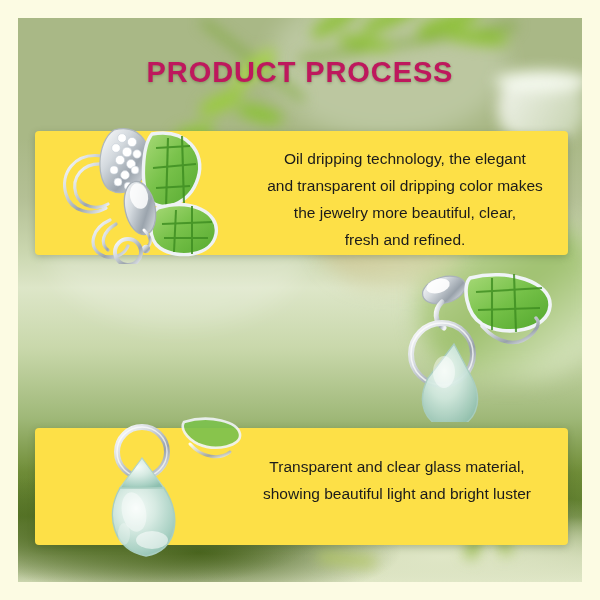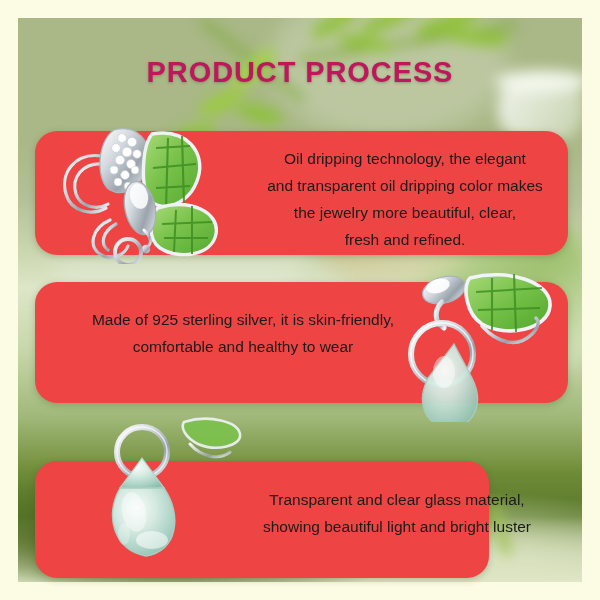--- a/index.html
+++ b/index.html
@@ -73,27 +73,27 @@
     font-size:29px;
     font-weight:bold;
     letter-spacing:.9px;
     text-shadow:0 1px 3px rgba(80,100,50,.45);
     white-space:nowrap;
   }
 
   
   .card{
     position:absolute;
-    background:#ef4444;
-    border-radius:22px;
+    background:#fde047;
+    border-radius:4px;
     box-shadow:0 2px 7px rgba(60,80,35,.28);
   }
   #card1{left:35px;top:131px;width:533px;height:124px;}
   #card2{left:35px;top:282px;width:533px;height:121px;}
-  #card3{left:35px;top:428px;width:454px;height:117px;margin-top:33px;}
+  #card3{left:35px;top:428px;width:533px;height:117px;}
 
   .card-text{
     position:absolute;
     color:#1b1b1b;
     font-size:15.5px;
     line-height:27px;
     text-align:center;
     white-space:pre-line;
   }
   #t1{left:200px;top:14px;width:340px;}
@@ -222,24 +222,20 @@
     <ellipse cx="99" cy="84" rx="9" ry="13" fill="#ffffff" opacity=".85" transform="rotate(-12 99 84)"></ellipse>
 
     <g stroke="url(#silv)" stroke-width="3" fill="none" stroke-linecap="round">
       <path d="M104 118 C 112 126, 112 132, 106 136"></path>
     </g>
     <circle cx="106" cy="137" r="4.2" fill="url(#silv)"></circle>
 
     <circle cx="88" cy="140" r="13" fill="none" stroke="url(#silv)" stroke-width="4"></circle>
   </svg>
 
-  <div class="card" id="card2">
-    <div class="card-text" id="t2">Made of 925 sterling silver, it is skin-friendly,
-comfortable and healthy to wear</div>
-  </div>
 
   <svg class="art" id="art2" viewBox="0 0 180 156">
     <defs>
       <linearGradient id="wingG2" x1="0" y1="0" x2="1" y2="1">
         <stop offset="0%" stop-color="#a7d977"></stop>
         <stop offset="50%" stop-color="#74c047"></stop>
         <stop offset="100%" stop-color="#51a62c"></stop>
       </linearGradient>
       <linearGradient id="silv2" x1="0" y1="0" x2="1" y2="1">
         <stop offset="0%" stop-color="#ffffff"></stop>

